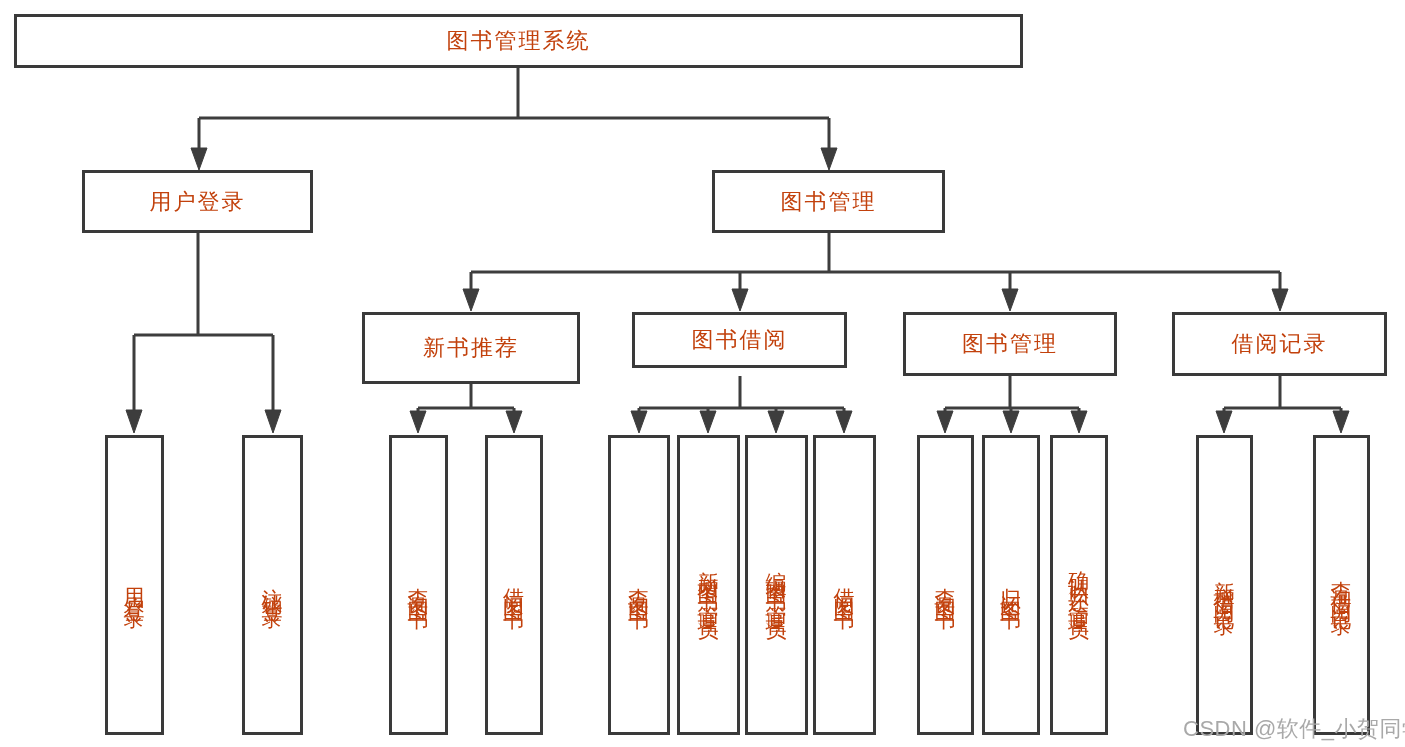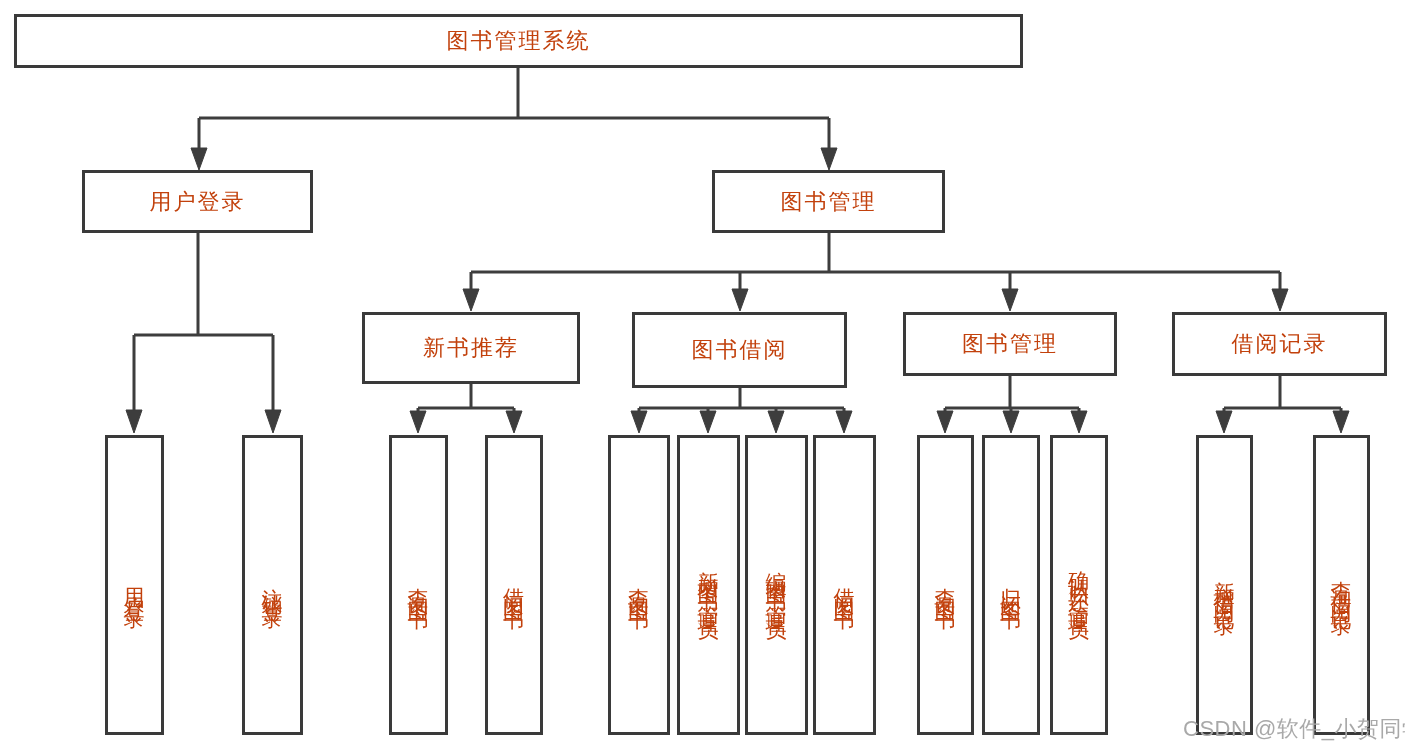--- a/index.html
+++ b/index.html
@@ -123,21 +123,21 @@
   <div class="node h" style="left:82px; top:170px; width:231px; height:63px;">
     <span>用户登录</span>
   </div>
   <div class="node h" style="left:712px; top:170px; width:233px; height:63px;">
     <span>图书管理</span>
   </div>
 
   <div class="node h" style="left:362px; top:312px; width:218px; height:72px;">
     <span>新书推荐</span>
   </div>
-  <div class="node h" style="left:632px; top:312px; width:215px; height:76px;">
+  <div class="node h" style="left:632px; top:312px; width:215px; height:56px;">
     <span>图书借阅</span>
   </div>
   <div class="node h" style="left:903px; top:312px; width:214px; height:64px;">
     <span>图书管理</span>
   </div>
   <div class="node h" style="left:1172px; top:312px; width:215px; height:64px;">
     <span>借阅记录</span>
   </div>
 
   <div class="node v" style="left:105px; top:435px; width:59px; height:300px;">

